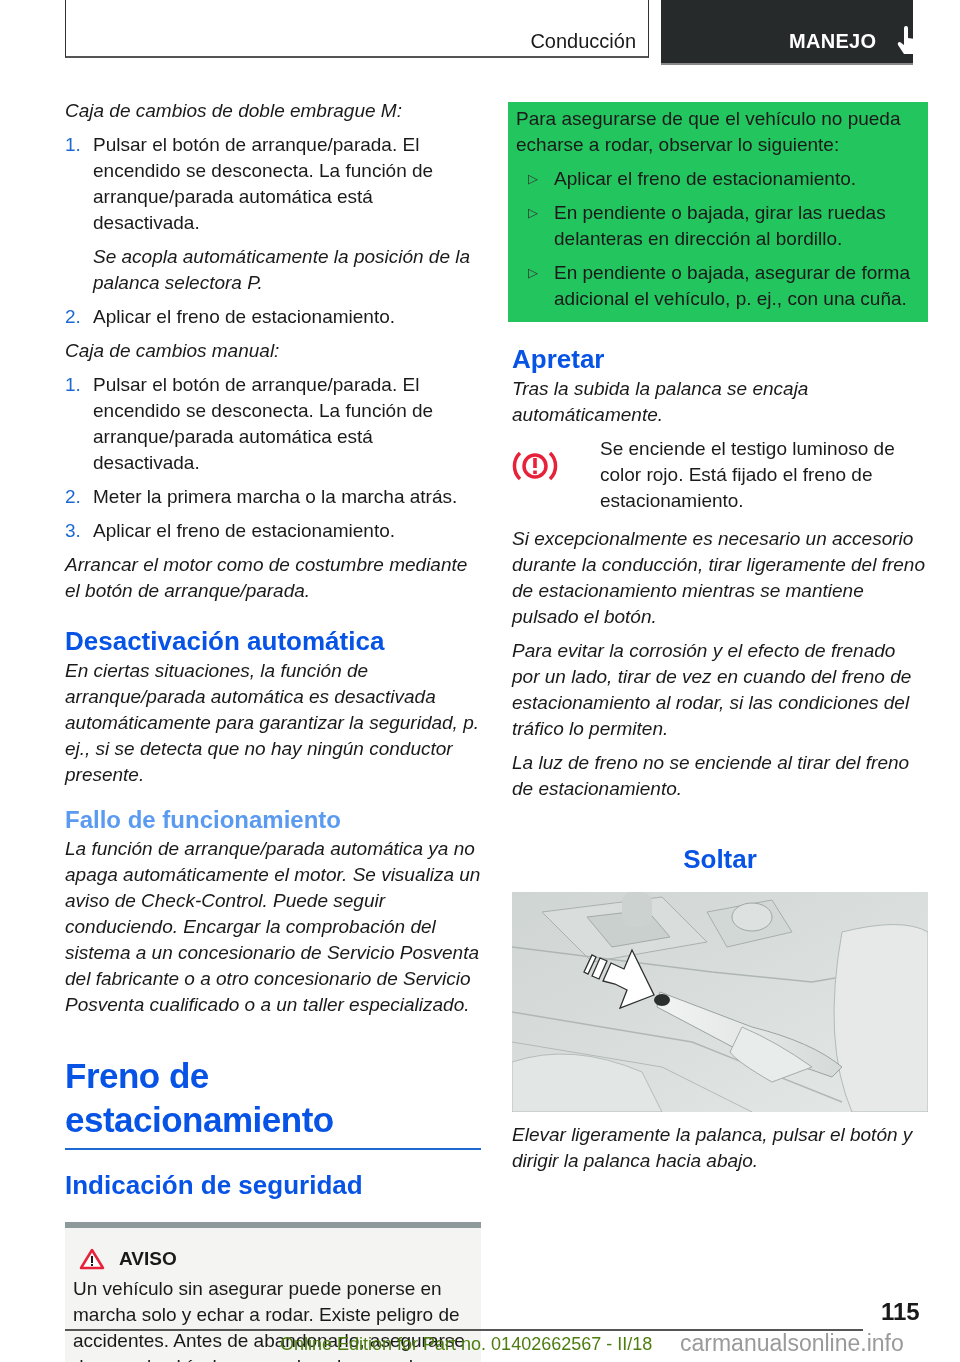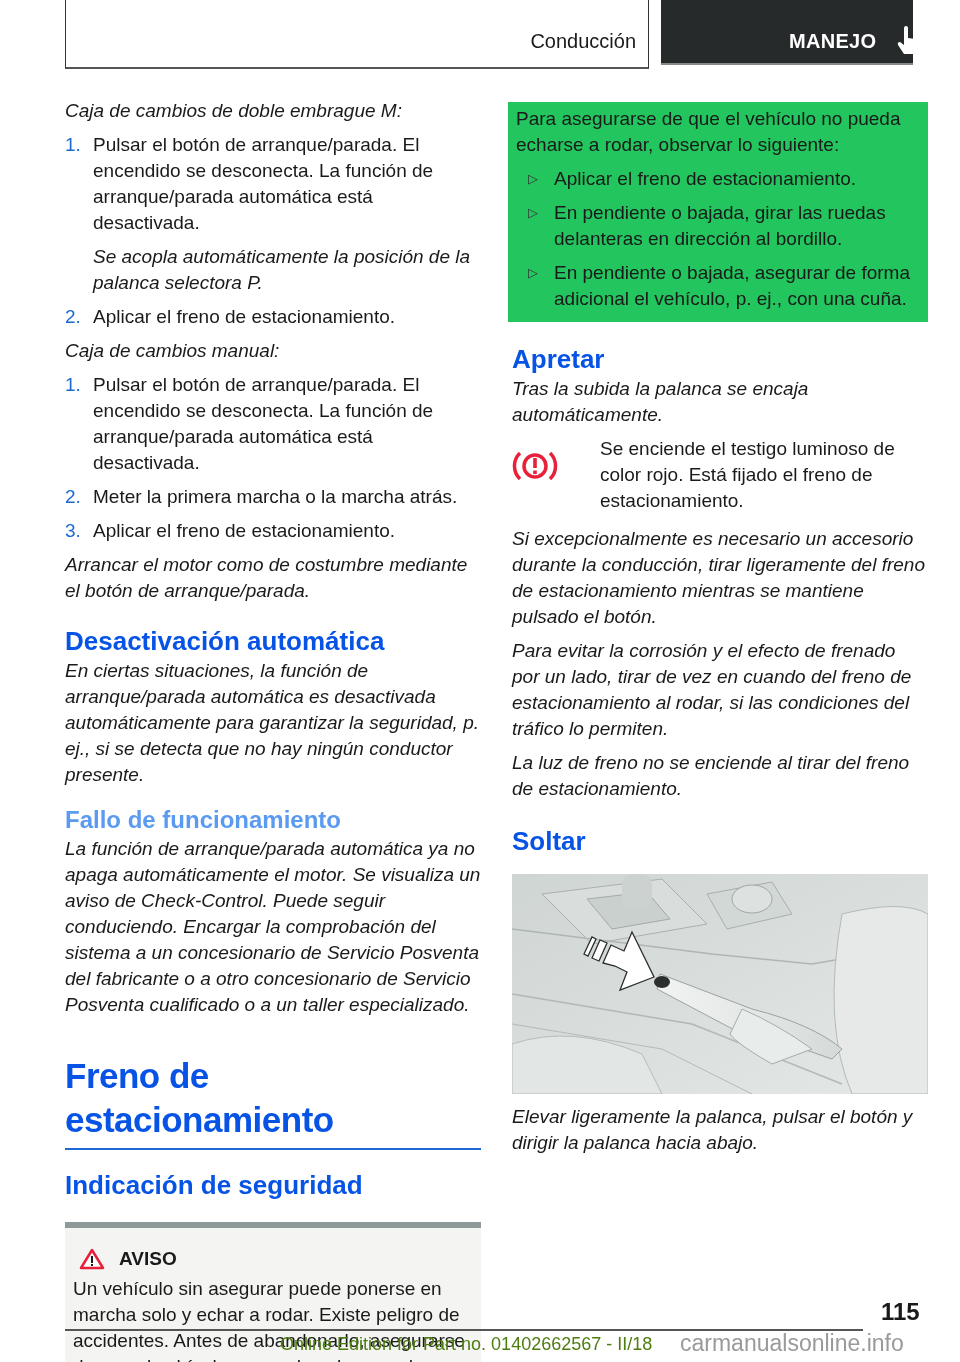--- a/index.html
+++ b/index.html
@@ -1,20 +1,20 @@
 <!DOCTYPE html>
 <html><head>
 <meta charset="utf-8">
 <style>
   * { box-sizing: border-box; margin: 0; padding: 0; }
   html, body { width: 960px; height: 1362px; background: #ffffff; overflow: hidden; }
   body { position: relative; font-family: "Liberation Sans", sans-serif; color: #1a1a1a; }
 
   
-  .hdr-left { position: absolute; left: 65px; top: 0; width: 584px; height: 69px; border: 1px solid #333; border-top: none; border-bottom: 2px solid #555; }
+  .hdr-left { position: absolute; left: 65px; top: 0; width: 584px; height: 58px; border: 1px solid #333; border-top: none; border-bottom: 2px solid #555; }
   .hdr-left span { position: absolute; right: 12px; top: 30px; font-size: 20px; color: #1a1a1a; }
   .hdr-right { position: absolute; left: 661px; top: 0; width: 252px; height: 65px; background: #262a2b; border-bottom: 2px solid #888; }
   .hdr-right .lbl { position: absolute; left: 128px; top: 30px; font-size: 20px; font-weight: bold; color: #fff; letter-spacing: 0.3px; }
   .hdr-right .hand { position: absolute; left: 234px; top: 26px; width: 26px; height: 30px; }
 
   
   .col { position: absolute; top: 98px; font-size: 19px; line-height: 26px; color: #1a1a1a; }
   .col-left { left: 65px; width: 416px; }
   .col-right { left: 512px; width: 416px; }
   p { margin-bottom: 8px; font-style: italic; }
@@ -141,21 +141,21 @@
         <rect x="21.2" y="22.5" width="3.6" height="3.6" fill="#e8213a"></rect>
       </svg>
     </div>
     <div class="t">Se enciende el testigo luminoso de color rojo. Está fijado el freno de estacionamiento.</div>
   </div>
 
   <p>Si excepcionalmente es necesario un accesorio durante la conducción, tirar ligeramente del freno de estacionamiento mientras se mantiene pulsado el botón.</p>
   <p>Para evitar la corrosión y el efecto de frenado por un lado, tirar de vez en cuando del freno de estacionamiento al rodar, si las condiciones del tráfico lo permiten.</p>
   <p>La luz de freno no se enciende al tirar del freno de estacionamiento.</p>
 
-  <h2 class="blue" style="margin-top:24px;">Soltar</h2>
+  <h2 class="blue" style="margin-top:42px;text-align:center;">Soltar</h2>
 
   <div class="figure">
     <svg width="416" height="220" viewBox="0 0 416 220">
       <defs>
         <linearGradient id="bg" x1="0" y1="0" x2="1" y2="1">
           <stop offset="0" stop-color="#cfd5d3"></stop>
           <stop offset="1" stop-color="#e4e8e6"></stop>
         </linearGradient>
         <linearGradient id="lever" x1="0" y1="0" x2="1" y2="0">
           <stop offset="0" stop-color="#f2f4f3"></stop>

